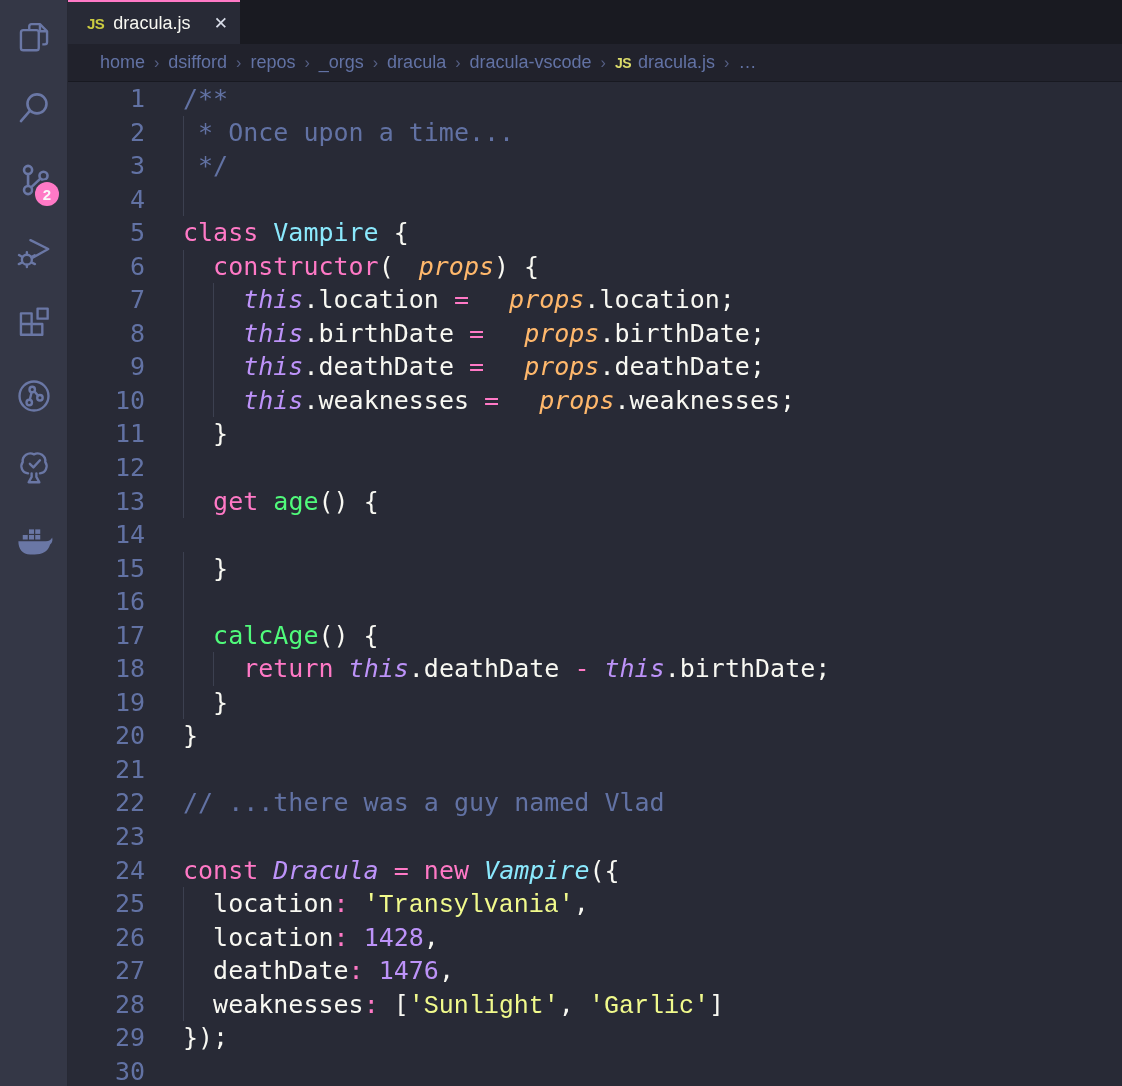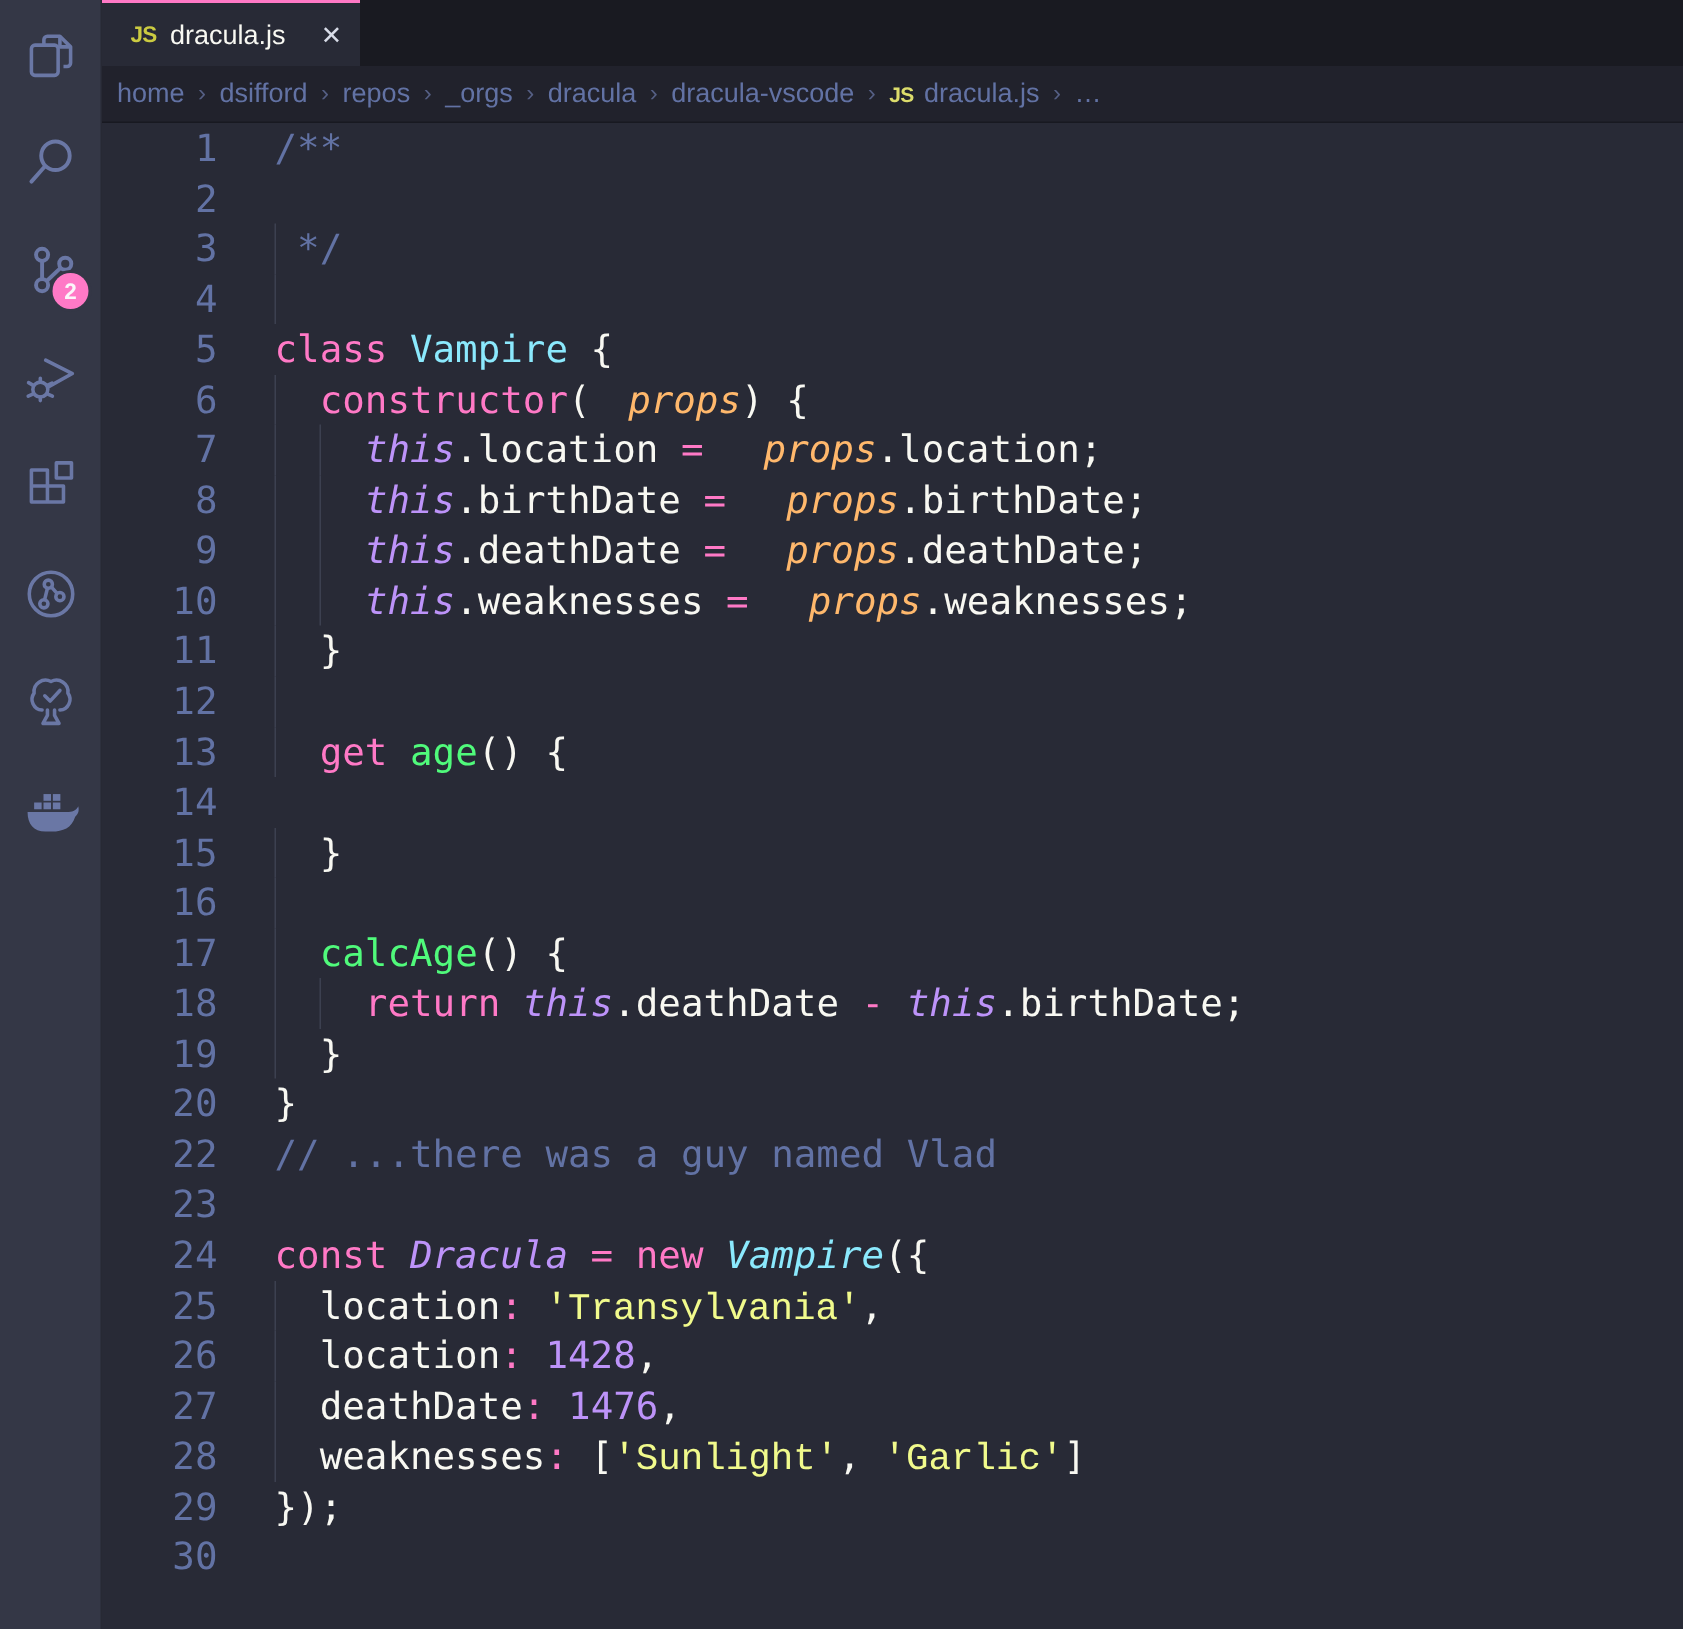--- a/index.html
+++ b/index.html
@@ -69,21 +69,21 @@
   }
   .tab-label{color:var(--fg);font-size:18px;}
   .tab-close{
     margin-left:auto;color:#d8dce8;font-size:17px;line-height:1;
     cursor:pointer;
   }
 
   .breadcrumbs{
     height:38px;background:var(--bg-breadcrumb);
     display:flex;align-items:center;
-    padding-left:10px;
+    padding-left:32px;
     color:var(--comment);font-size:18px;
     border-bottom:1px solid rgba(0,0,0,.25);
   }
   .crumb{cursor:pointer;white-space:pre;}
   .crumb-sep{margin:0 9px;font-size:16px;color:#555f84;}
   .crumb-js{
     color:#dcdc6b;font-weight:bold;font-size:14px;margin-right:7px;
     letter-spacing:-0.5px;
   }
 
@@ -235,39 +235,40 @@
       <span class="crumb-sep">›</span>
       <span class="crumb"><span>dracula-vscode</span></span>
       <span class="crumb-sep">›</span>
       <span class="crumb"><span class="crumb-js">JS</span><span>dracula.js</span></span>
       <span class="crumb-sep">›</span>
       <span class="crumb"><span>…</span></span>
     </div>
 
   <div class="editor">
       <div class="line"><div class="line-number">1</div><div class="line-code"><span class="tk-c">/**</span></div></div>
-      <div class="line"><div class="line-number">2</div></div>
+      <div class="line"><div class="line-number">2</div><div class="line-code"><span class="indent-guide" style="left: 0ch;"></span><span class="tk-c"> * Once upon a time...</span></div></div>
       <div class="line"><div class="line-number">3</div><div class="line-code"><span class="indent-guide" style="left: 0ch;"></span><span class="tk-c"> */</span></div></div>
       <div class="line"><div class="line-number">4</div><div class="line-code"><span class="indent-guide" style="left: 0ch;"></span></div></div>
       <div class="line"><div class="line-number">5</div><div class="line-code"><span class="tk-p">class </span><span class="tk-cy">Vampire</span><span class="tk-f"> {</span></div></div>
       <div class="line"><div class="line-number">6</div><div class="line-code"><span class="indent-guide" style="left: 0ch;"></span><span class="tk-f">  </span><span class="tk-p">constructor</span><span class="tk-f">(</span><span class="tk-oi">props</span><span class="tk-f">) {</span></div></div>
       <div class="line"><div class="line-number">7</div><div class="line-code"><span class="indent-guide" style="left: 0ch;"></span><span class="indent-guide" style="left: 2ch;"></span><span class="tk-f">    </span><span class="tk-pui">this</span><span class="tk-f">.location </span><span class="tk-p">=</span><span class="tk-f"> </span><span class="tk-oi">props</span><span class="tk-f">.location;</span></div></div>
       <div class="line"><div class="line-number">8</div><div class="line-code"><span class="indent-guide" style="left: 0ch;"></span><span class="indent-guide" style="left: 2ch;"></span><span class="tk-f">    </span><span class="tk-pui">this</span><span class="tk-f">.birthDate </span><span class="tk-p">=</span><span class="tk-f"> </span><span class="tk-oi">props</span><span class="tk-f">.birthDate;</span></div></div>
       <div class="line"><div class="line-number">9</div><div class="line-code"><span class="indent-guide" style="left: 0ch;"></span><span class="indent-guide" style="left: 2ch;"></span><span class="tk-f">    </span><span class="tk-pui">this</span><span class="tk-f">.deathDate </span><span class="tk-p">=</span><span class="tk-f"> </span><span class="tk-oi">props</span><span class="tk-f">.deathDate;</span></div></div>
       <div class="line"><div class="line-number">10</div><div class="line-code"><span class="indent-guide" style="left: 0ch;"></span><span class="indent-guide" style="left: 2ch;"></span><span class="tk-f">    </span><span class="tk-pui">this</span><span class="tk-f">.weaknesses </span><span class="tk-p">=</span><span class="tk-f"> </span><span class="tk-oi">props</span><span class="tk-f">.weaknesses;</span></div></div>
       <div class="line"><div class="line-number">11</div><div class="line-code"><span class="indent-guide" style="left: 0ch;"></span><span class="tk-f">  }</span></div></div>
       <div class="line"><div class="line-number">12</div><div class="line-code"><span class="indent-guide" style="left: 0ch;"></span></div></div>
       <div class="line"><div class="line-number">13</div><div class="line-code"><span class="indent-guide" style="left: 0ch;"></span><span class="tk-f">  </span><span class="tk-p">get </span><span class="tk-g">age</span><span class="tk-f">() {</span></div></div>
       <div class="line"><div class="line-number">14</div></div>
       <div class="line"><div class="line-number">15</div><div class="line-code"><span class="indent-guide" style="left: 0ch;"></span><span class="tk-f">  }</span></div></div>
       <div class="line"><div class="line-number">16</div><div class="line-code"><span class="indent-guide" style="left: 0ch;"></span></div></div>
       <div class="line"><div class="line-number">17</div><div class="line-code"><span class="indent-guide" style="left: 0ch;"></span><span class="tk-f">  </span><span class="tk-g">calcAge</span><span class="tk-f">() {</span></div></div>
       <div class="line"><div class="line-number">18</div><div class="line-code"><span class="indent-guide" style="left: 0ch;"></span><span class="indent-guide" style="left: 2ch;"></span><span class="tk-f">    </span><span class="tk-p">return </span><span class="tk-pui">this</span><span class="tk-f">.deathDate </span><span class="tk-p">-</span><span class="tk-f"> </span><span class="tk-pui">this</span><span class="tk-f">.birthDate;</span></div></div>
       <div class="line"><div class="line-number">19</div><div class="line-code"><span class="indent-guide" style="left: 0ch;"></span><span class="tk-f">  }</span></div></div>
       <div class="line"><div class="line-number">20</div><div class="line-code"><span class="tk-f">}</span></div></div>
+      <div class="line"><div class="line-number">21</div><div class="line-code"></div></div>
       <div class="line"><div class="line-number">22</div><div class="line-code"><span class="tk-c">// ...there was a guy named Vlad</span></div></div>
       <div class="line"><div class="line-number">23</div><div class="line-code"></div></div>
       <div class="line"><div class="line-number">24</div><div class="line-code"><span class="tk-p">const </span><span class="tk-pui">Dracula</span><span class="tk-f"> </span><span class="tk-p">=</span><span class="tk-f"> </span><span class="tk-pb">new </span><span class="tk-cyi">Vampire</span><span class="tk-f">({</span></div></div>
       <div class="line"><div class="line-number">25</div><div class="line-code"><span class="indent-guide" style="left: 0ch;"></span><span class="tk-f">  location</span><span class="tk-p">:</span><span class="tk-f"> </span><span class="tk-y">'Transylvania'</span><span class="tk-f">,</span></div></div>
       <div class="line"><div class="line-number">26</div><div class="line-code"><span class="indent-guide" style="left: 0ch;"></span><span class="tk-f">  location</span><span class="tk-p">:</span><span class="tk-f"> </span><span class="tk-pu">1428</span><span class="tk-f">,</span></div></div>
       <div class="line"><div class="line-number">27</div><div class="line-code"><span class="indent-guide" style="left: 0ch;"></span><span class="tk-f">  deathDate</span><span class="tk-p">:</span><span class="tk-f"> </span><span class="tk-pu">1476</span><span class="tk-f">,</span></div></div>
       <div class="line"><div class="line-number">28</div><div class="line-code"><span class="indent-guide" style="left: 0ch;"></span><span class="tk-f">  weaknesses</span><span class="tk-p">:</span><span class="tk-f"> [</span><span class="tk-y">'Sunlight'</span><span class="tk-f">, </span><span class="tk-y">'Garlic'</span><span class="tk-f">]</span></div></div>
       <div class="line"><div class="line-number">29</div><div class="line-code"><span class="tk-f">});</span></div></div>
       <div class="line"><div class="line-number">30</div><div class="line-code"></div></div>
     </div>

